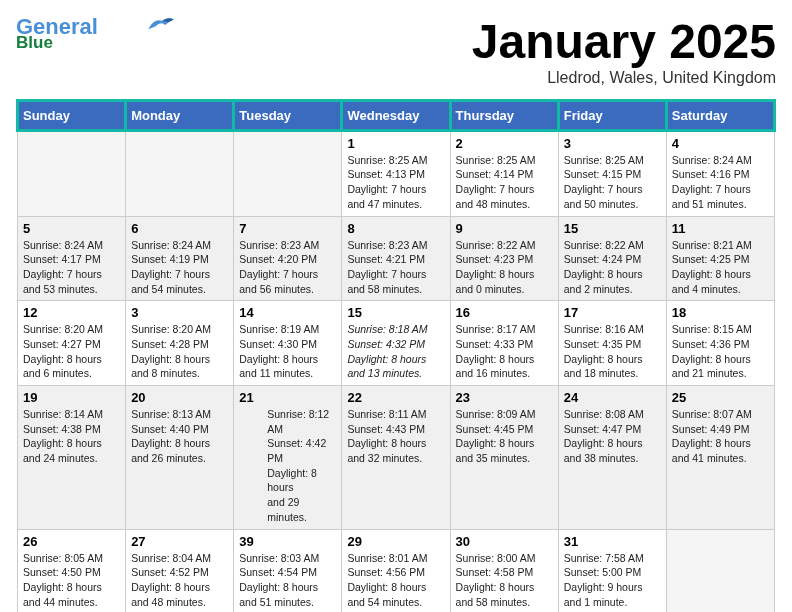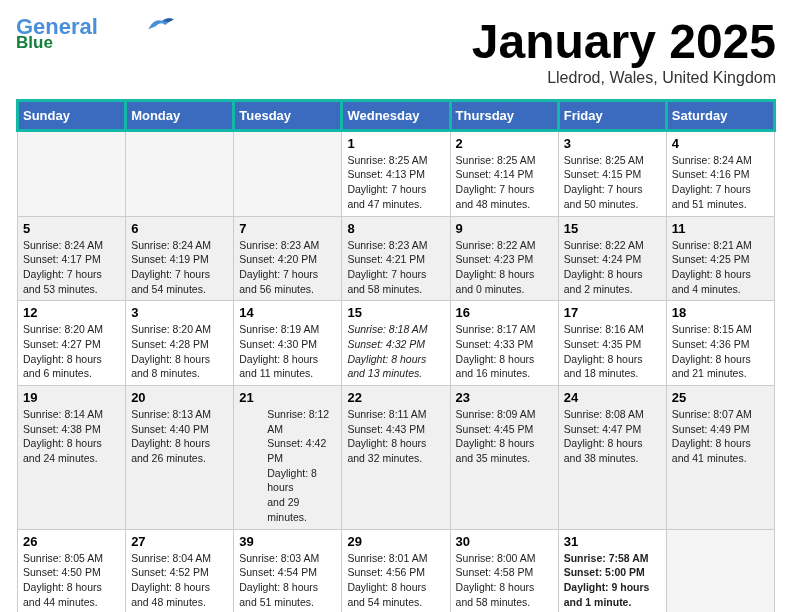--- a/index.html
+++ b/index.html
@@ -343,21 +343,21 @@
         </td>
         <td>
           <div class="day-num">30</div>
           <div class="day-info" style="white-space: pre-line;">Sunrise: 8:00 AM
 Sunset: 4:58 PM
 Daylight: 8 hours
 and 58 minutes.</div>
         </td>
         <td>
           <div class="day-num">31</div>
-          <div class="day-info" style="white-space: pre-line; font-weight: bold;">Sunrise: 7:58 AM
+          <div class="day-info" style="white-space: pre-line;">Sunrise: 7:58 AM
 Sunset: 5:00 PM
 Daylight: 9 hours
 and 1 minute.</div>
         </td>
         <td class="empty"></td>
       </tr>
     </tbody>
 </table>
 
 </body></html>

